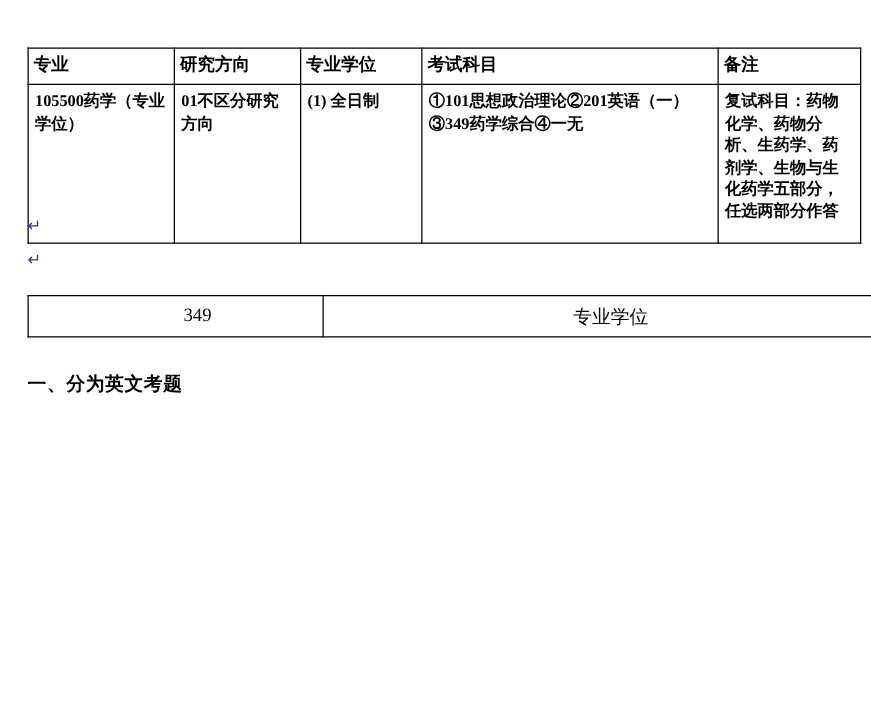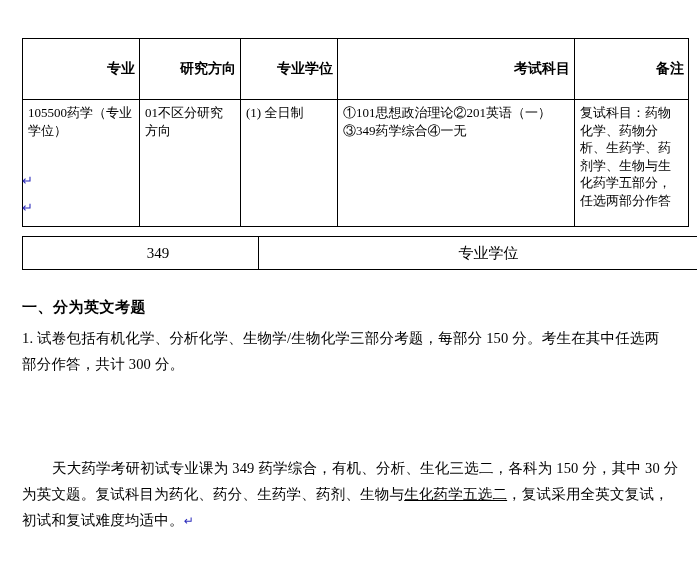--- a/index.html
+++ b/index.html
@@ -44,29 +44,29 @@
     width: 655px;
     border-collapse: collapse;
     table-layout: fixed;
   }
   table.maintable td, table.maintable th {
     border: 1px solid #000000;
     vertical-align: top;
     padding: 4px 5px 4px 5px;
     font-size: 13px;
     line-height: 1.35;
-    font-weight: normal;
+    font-weight: bold;
   }
   table.maintable thead td {
-    text-align: right;
+    text-align: left;
     vertical-align: middle;
     font-weight: bold;
     font-size: 14px;
     height: 28px;
-    padding: 16px 4px;
+    padding: 0 4px;
   }
   td.c1 { width: 108px; }
   td.c2 { width: 92px; }
   td.c3 { width: 88px; }
   td.c4 { width: 228px; }
   td.c5 { width: 105px; }
   td.body-cell { height: 118px; }
   .cell-major { font-weight: bold; font-size: 13px; }
   
   .stray {
@@ -147,19 +147,15 @@
     <tbody>
       <tr>
         <td class="k1">349</td>
         <td class="k2">专业学位</td>
       </tr>
     </tbody>
   </table>
 
   <div class="section-title">一、分为英文考题</div>
 
-  <div class="para p1">1. 试卷包括有机化学、分析化学、生物学/生物化学三部分考题，每部分 150 分。考生在其中任选两部分作答，共计 300 分。</div>
 
-  <div class="para p3">
-    <span>天大药学考研初试专业课为 349 药学综合，有机、分析、生化三选二，各科为 150 分，其中 30 分为英文题。复试科目为药化、药分、生药学、药剂、生物与</span><span class="underline">生化药学五选二</span><span>，复试采用全英文复试，初试和复试难度均适中。</span><span class="pilcrow">↵</span>
-  </div>
 
 </div>
 
 </body></html>

